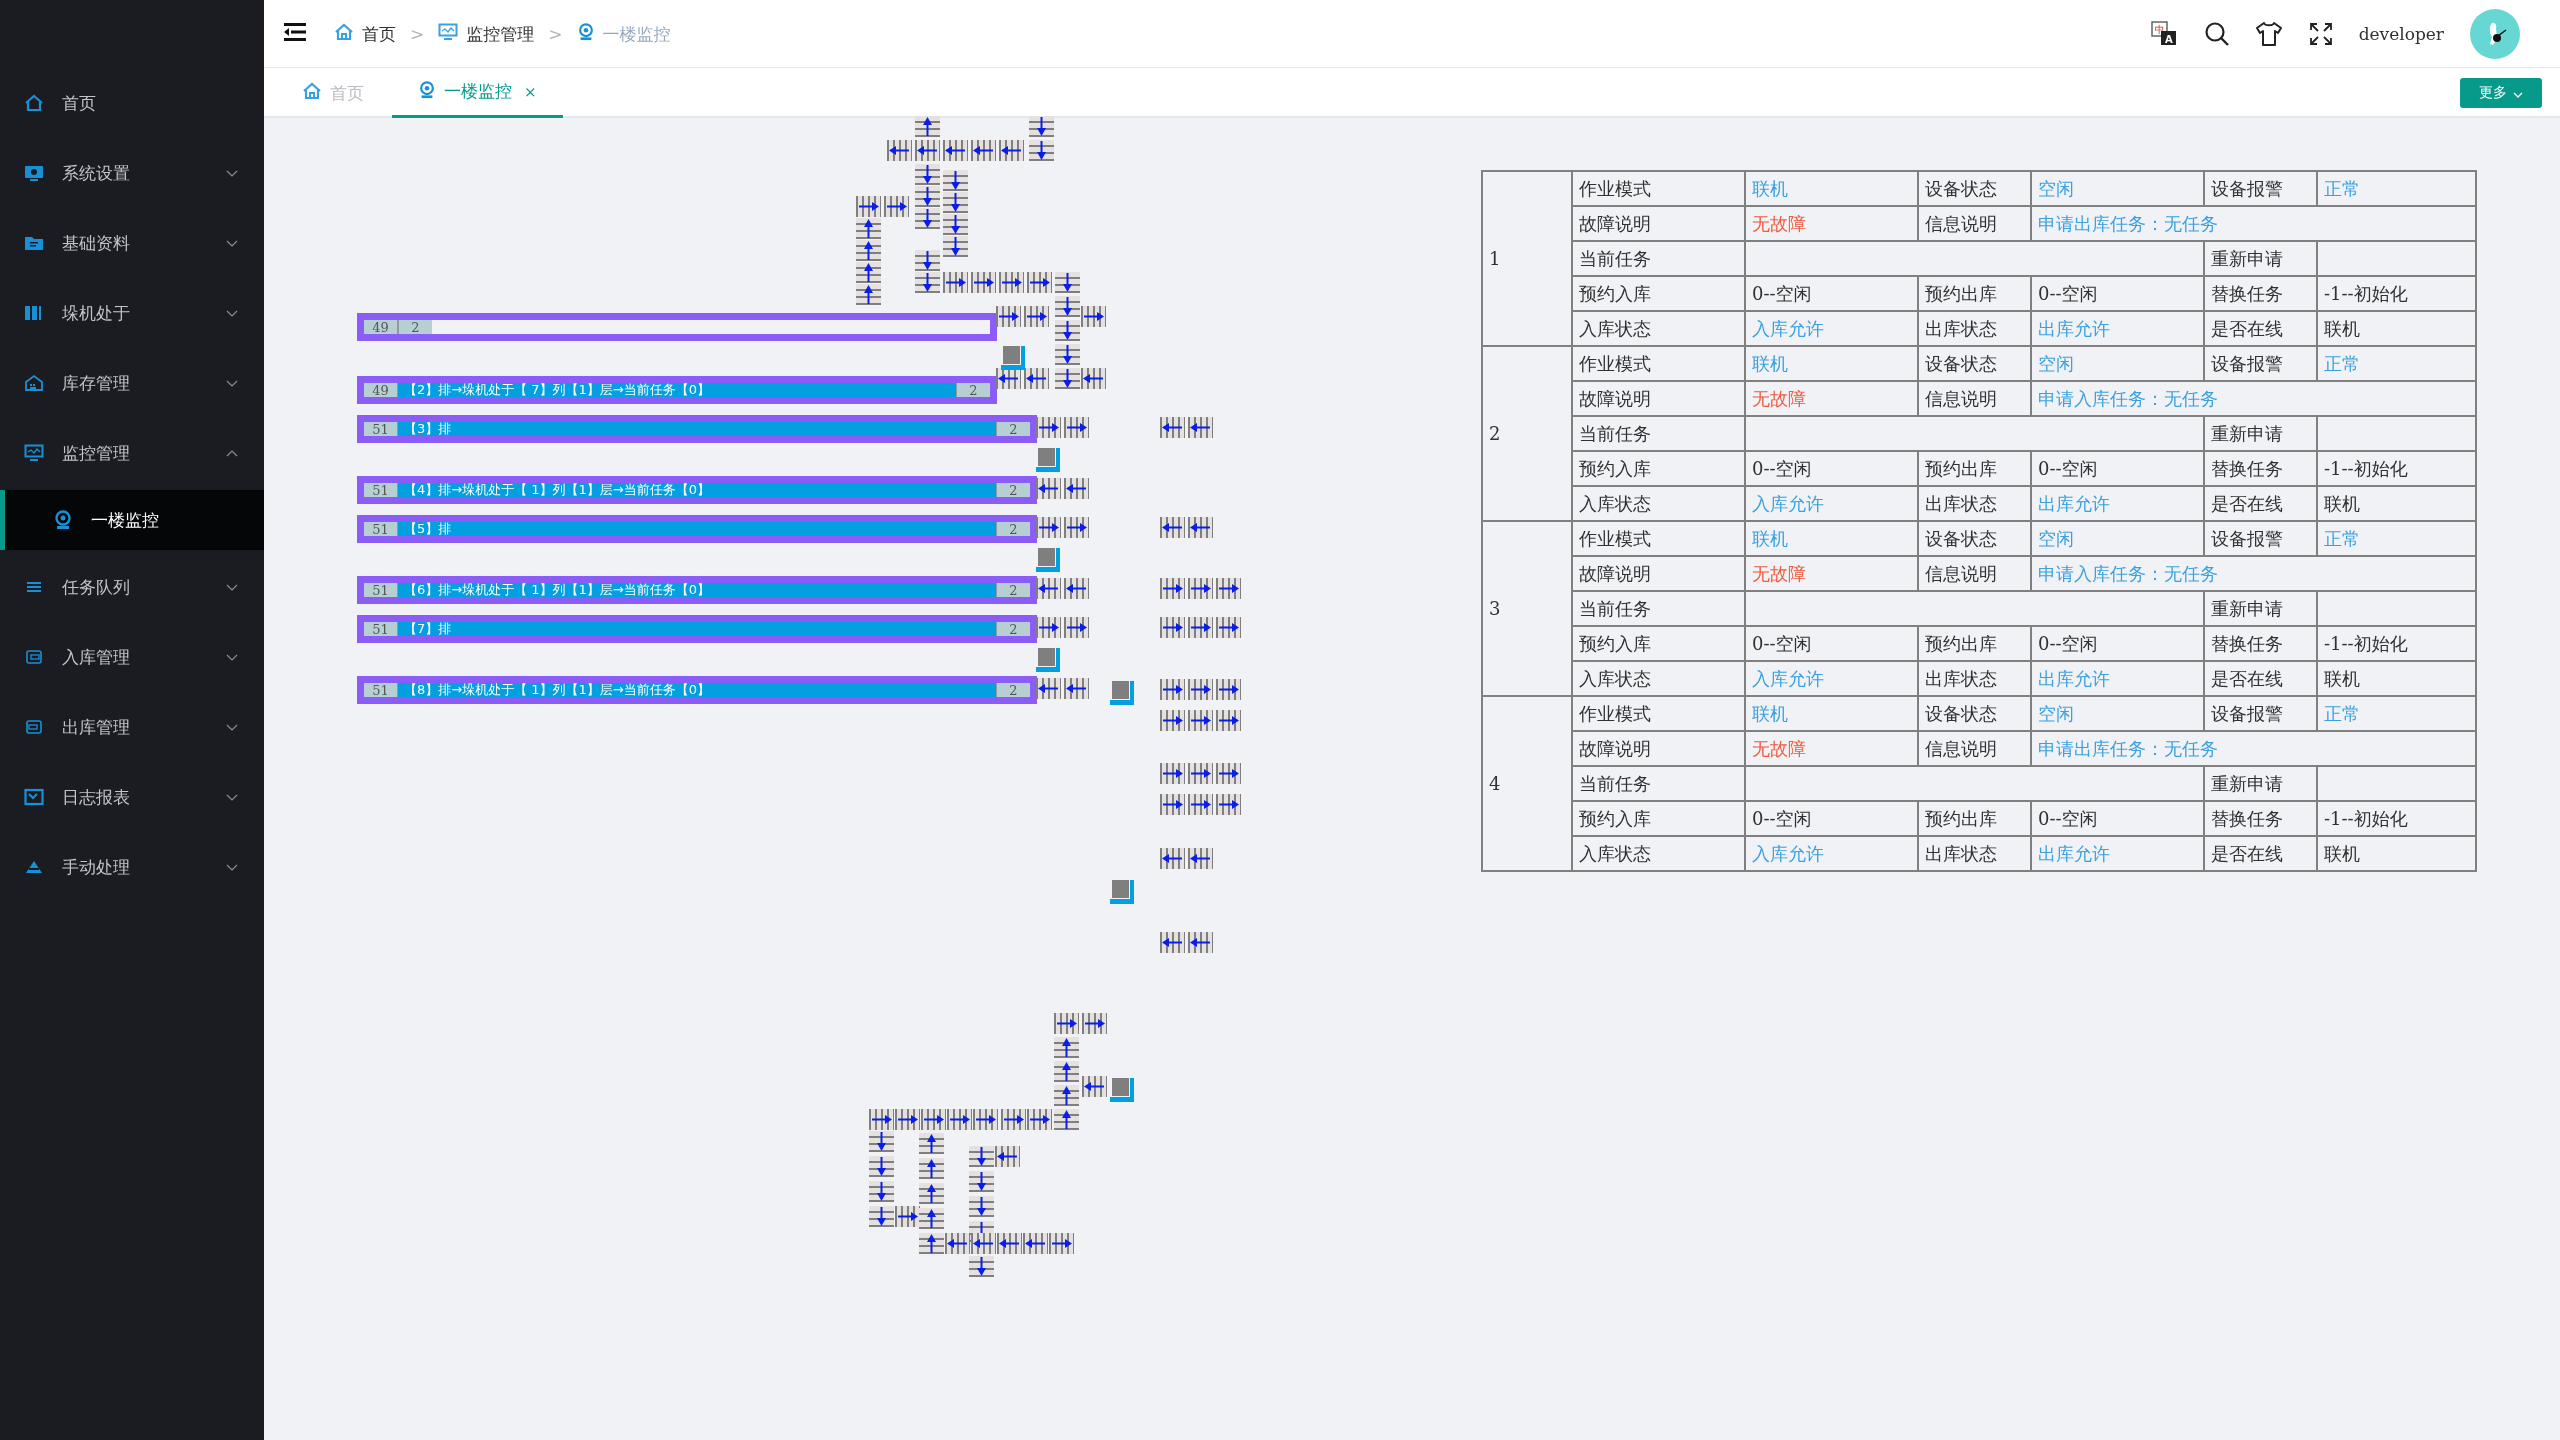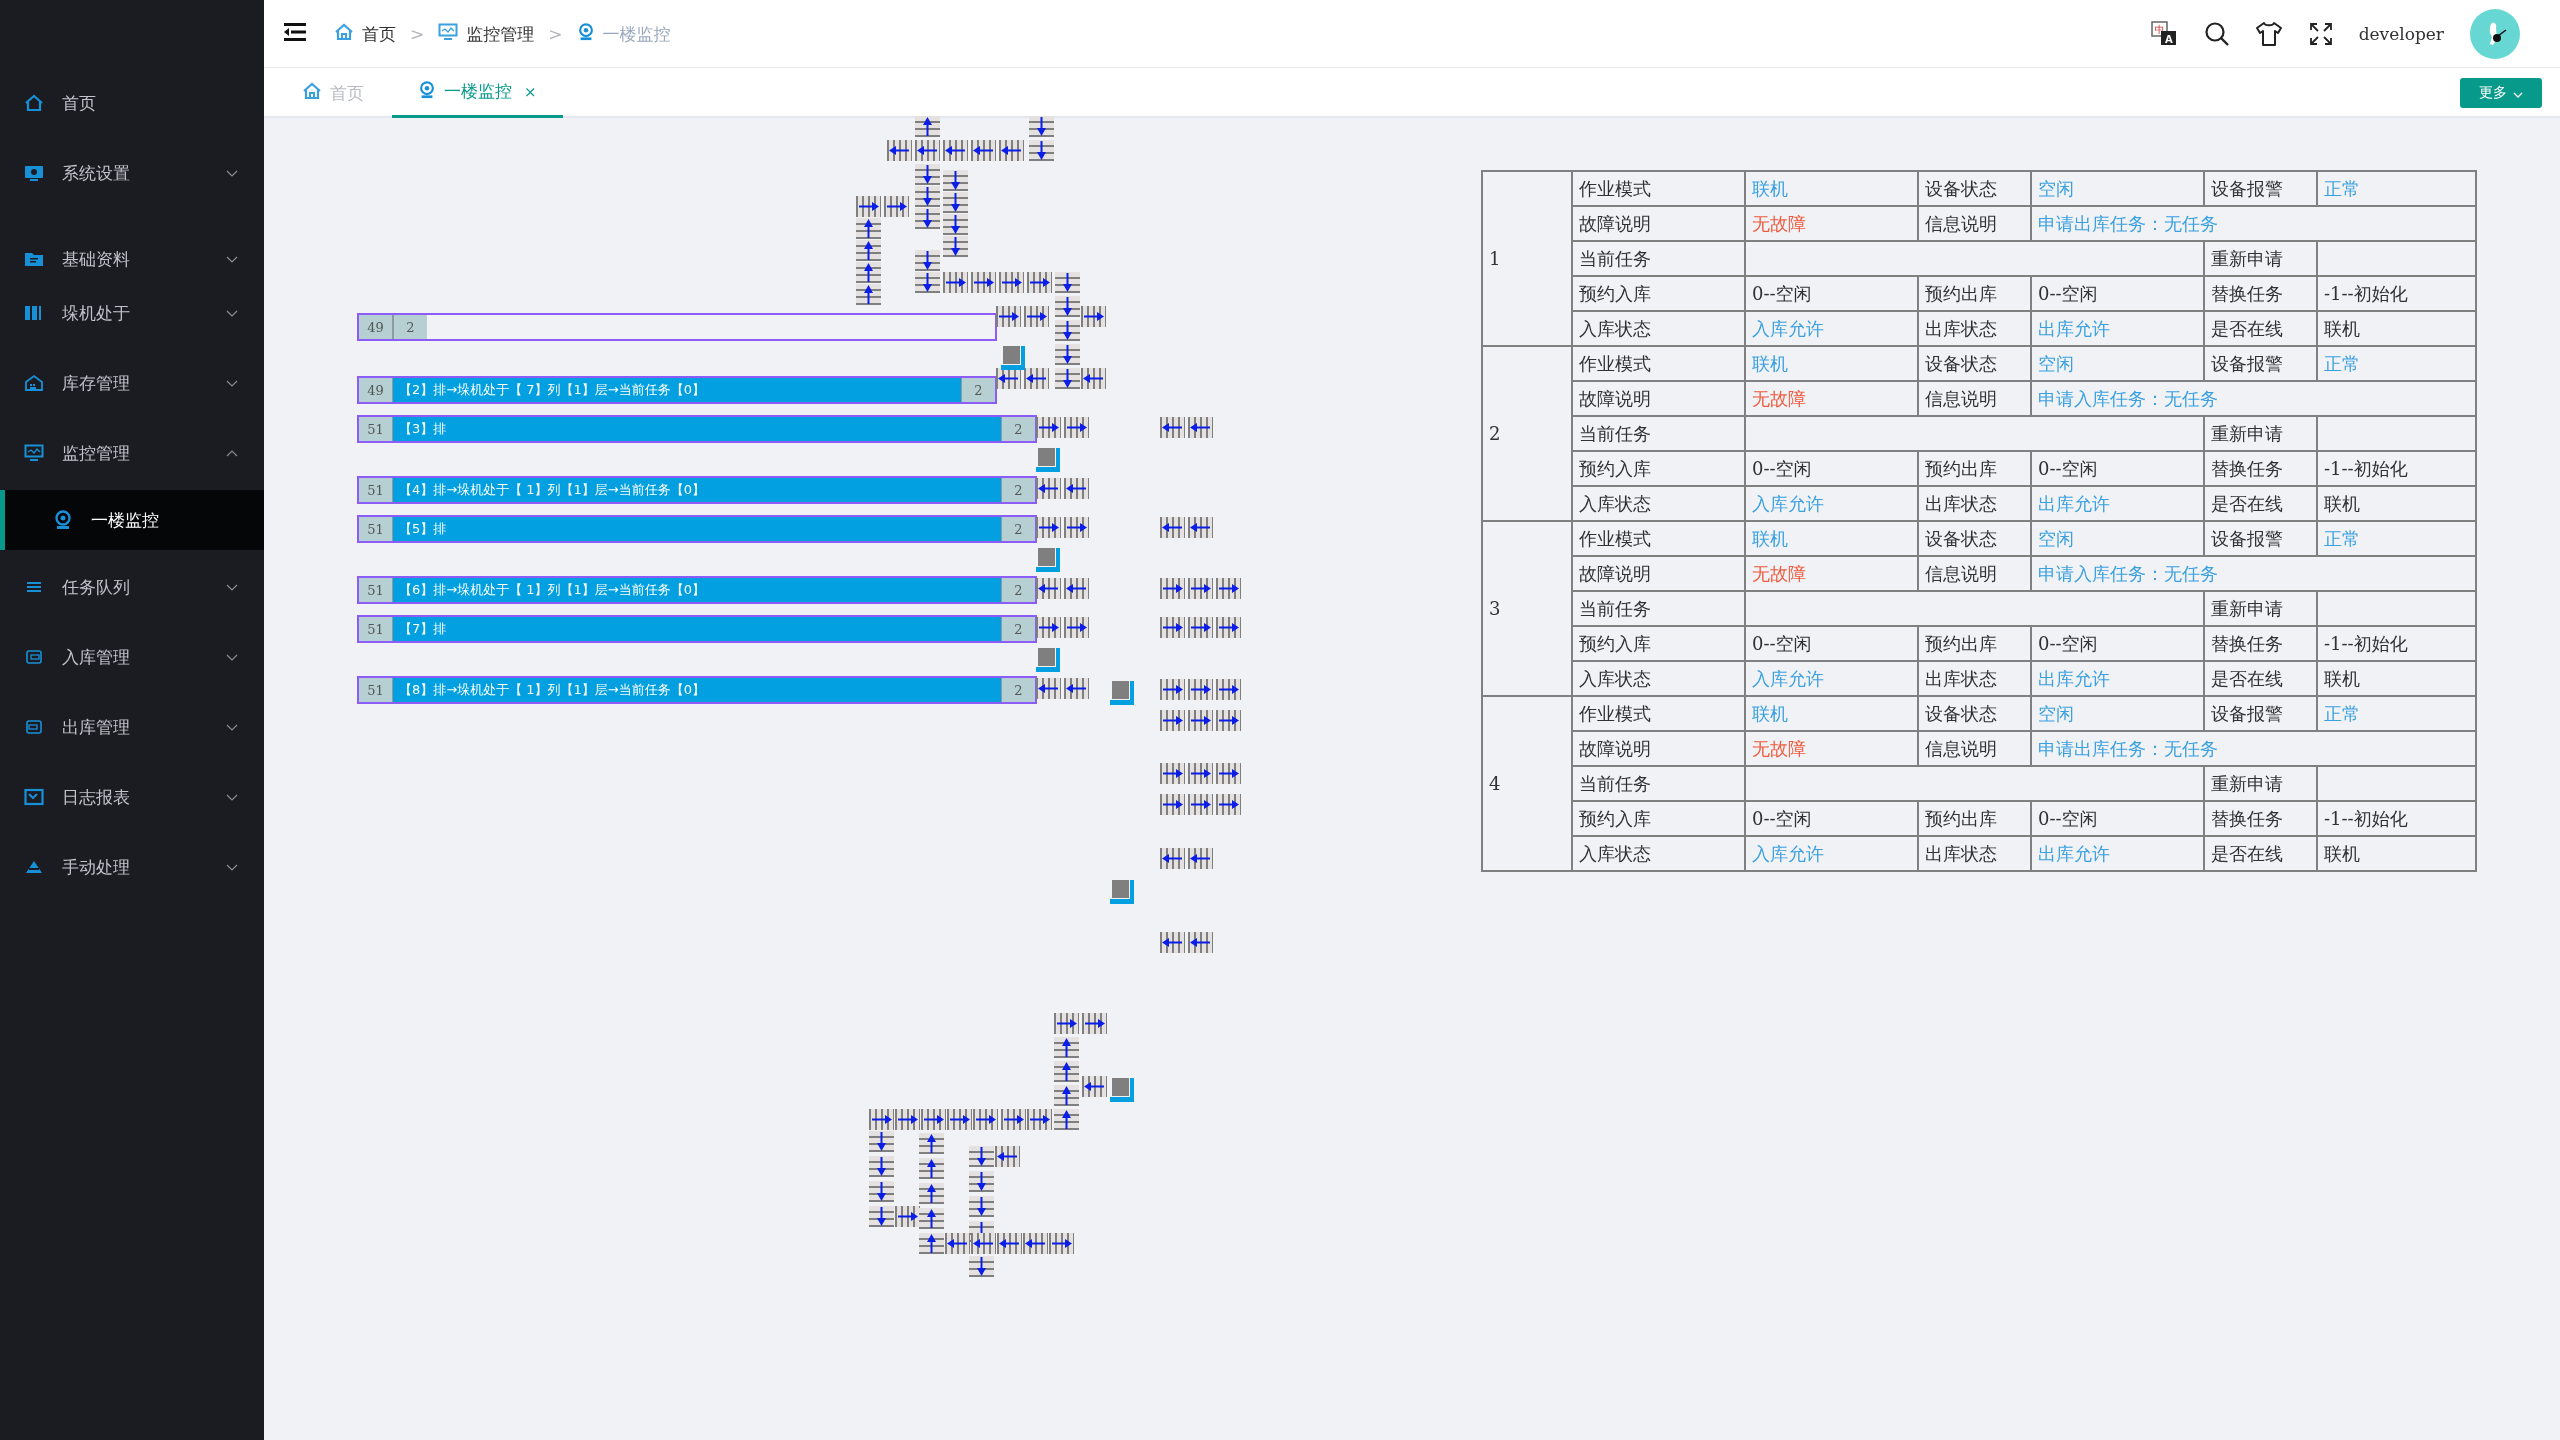--- a/index.html
+++ b/index.html
@@ -21,21 +21,21 @@
 .hdr-right{position:absolute;right:0;top:0;height:68px;display:flex;align-items:center}
 .hdr-ic{width:28px;height:28px;margin-right:24px;display:flex;align-items:center;justify-content:center;cursor:pointer}
 .uname{font-size:17px;color:#303133;margin-right:26px}
 .avatar{width:50px;height:50px;border-radius:50%;background:#67d7d3;margin-right:40px;display:flex;align-items:center;justify-content:center}
 .tabsbar{position:absolute;left:264px;top:68px;right:0;height:50px;background:#fff;border-bottom:2px solid #e4e7ed}
 .tab{position:absolute;top:0;height:50px;display:flex;align-items:center;font-size:17px;color:#b8bcc2;gap:8px;cursor:pointer}
 .tab.active{color:#079a8a;border-bottom:3px solid #079a8a}
 .more-btn{position:absolute;right:18px;top:10px;width:82px;height:30px;background:#079a8a;color:#fff;border-radius:3px;font-size:14px;display:flex;align-items:center;justify-content:center;gap:6px;cursor:pointer}
 .stage{position:absolute;left:264px;top:118px;right:0;bottom:0}
 
-.bar{position:absolute;height:28px;display:flex;border:2px solid #8b5cf6}
+.bar{position:absolute;height:28px;display:flex;border:7px solid #8b5cf6}
 .bar .num{width:34px;background:#b5cfd3;color:#555;font-size:13px;display:flex;align-items:center;justify-content:center;border-right:1px solid #8e9aa0}
 .bar .body{flex:1;background:#02a0e0;color:#fff;font-size:13px;display:flex;align-items:center;padding-left:6px;font-family:"DejaVu Sans",sans-serif}
 .bar .end{width:34px;background:#b5cfd3;color:#555;font-size:13px;display:flex;align-items:center;justify-content:center;border-left:1px solid #8e9aa0}
 .cv{position:absolute;width:25px;height:21px;background:#e6e1e1;cursor:pointer}
 .cv.h{background-image:repeating-linear-gradient(90deg,#7f7f7f 0 2px,transparent 2px 6px)}
 .cv.v{background-image:repeating-linear-gradient(0deg,#7f7f7f 0 2px,transparent 2px 7px)}
 .cv svg{position:absolute;left:0;top:0}
 .stk{position:absolute;width:24px;height:24px;cursor:pointer}
 .stk .blk{position:absolute;left:2px;top:0;width:17px;height:18px;background:#7f7f7f}
 .stk .b1{position:absolute;left:0;bottom:0;width:24px;height:5px;background:#02a0e0}
@@ -66,21 +66,21 @@
             <rect x="1" y="2" width="18" height="12" rx="1" fill="#1890d8"></rect>
             <circle cx="10" cy="8" r="3" fill="#1b1c21"></circle>
             <rect x="6" y="15" width="8" height="2" fill="#1890d8"></rect>
           </svg>
         </span>
         <span class="lbl">系统设置</span>
         <span class="chev"><svg width="12" height="7" viewBox="0 0 12 7">
             <path d="M1 1 L6 6 L11 1" fill="none" stroke="#8a8d93" stroke-width="1.2"></path>
           </svg></span>
       </div>
-      <div class="menu-item" style="top: 224px;">
+      <div class="menu-item" style="top: 208px;">
         <span class="ic">
           <svg width="20" height="18" viewBox="0 0 20 18">
             <path d="M1 3 H8 L10 5 H19 V16 H1 Z" fill="#1890d8"></path>
             <rect x="6" y="8" width="8" height="1.5" fill="#1b1c21"></rect>
             <rect x="6" y="11" width="6" height="1.5" fill="#1b1c21"></rect>
           </svg>
         </span>
         <span class="lbl">基础资料</span>
         <span class="chev"><svg width="12" height="7" viewBox="0 0 12 7">
             <path d="M1 1 L6 6 L11 1" fill="none" stroke="#8a8d93" stroke-width="1.2"></path>

